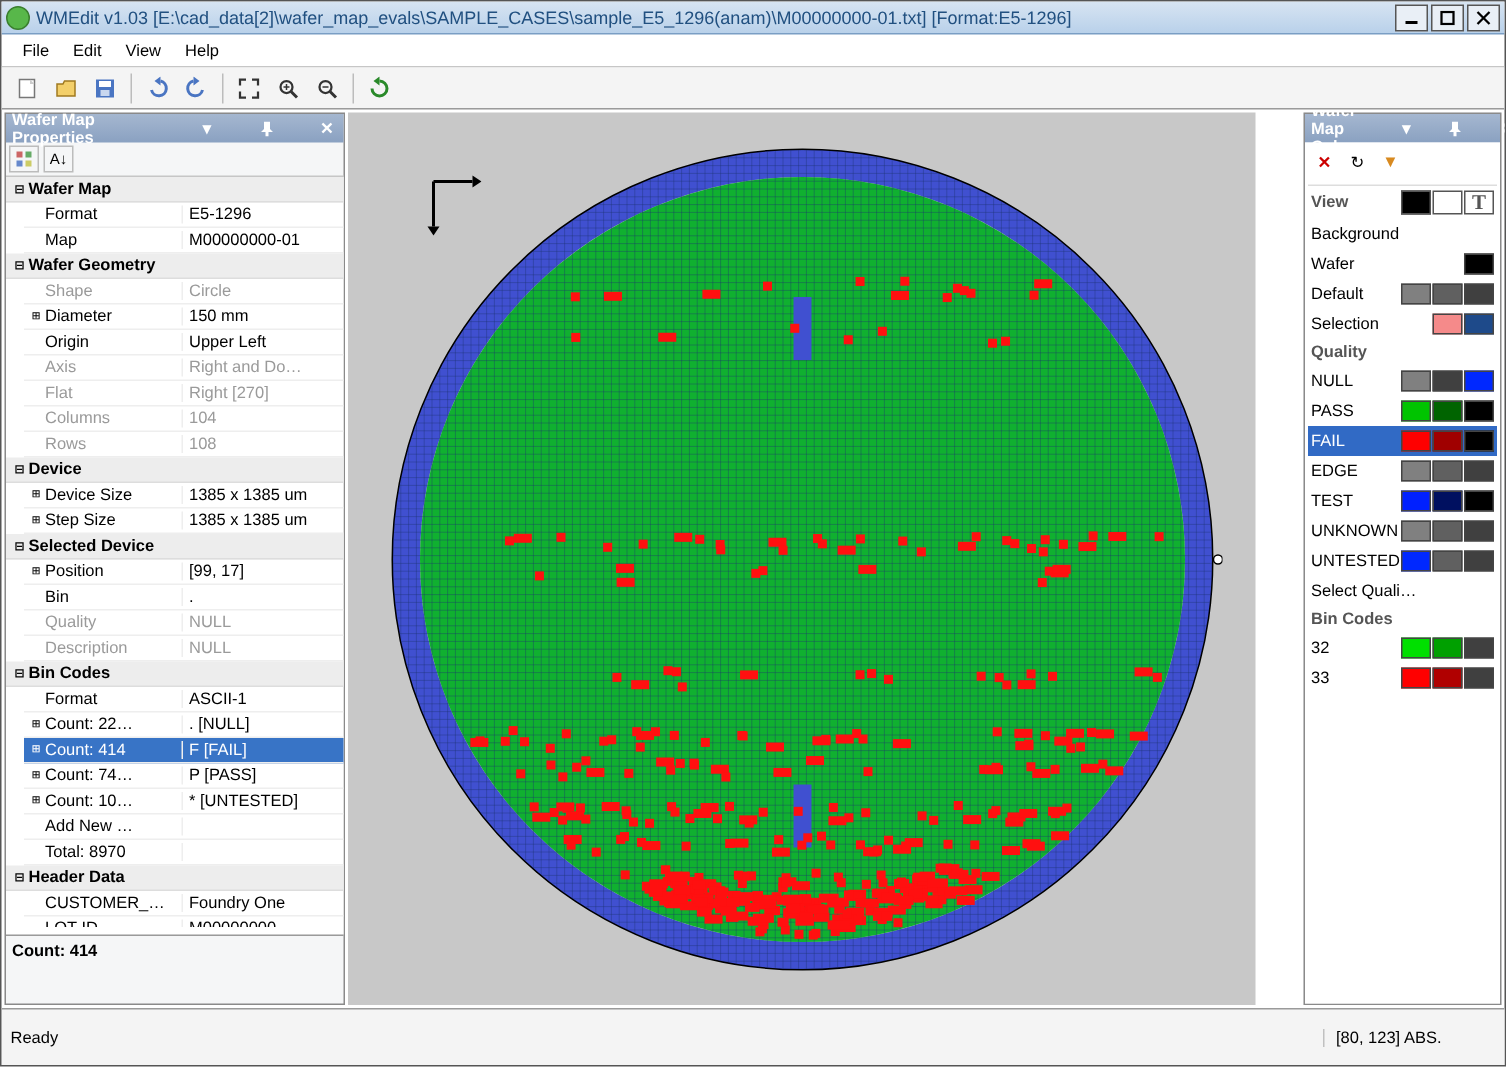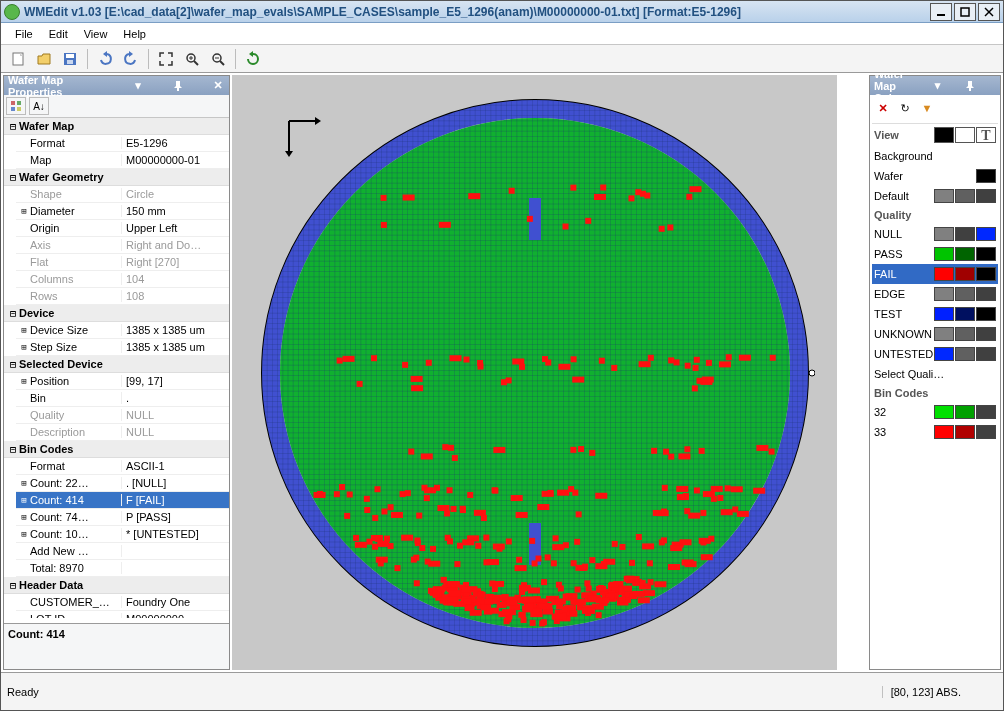--- a/index.html
+++ b/index.html
@@ -1,21 +1,21 @@
 <!DOCTYPE html>
 <html><head>
 <meta charset="utf-8">
 <style>
 * { box-sizing: border-box; margin: 0; padding: 0; font-family: Tahoma, Arial, sans-serif; font-size: 11px; }
 body { background: #fff; width: 1004px; height: 711px; overflow: hidden; border: 1px solid #555; display: flex; flex-direction: column; }
 
 
 .titlebar { background: linear-gradient(#d7e4f2, #b9d1ea); height: 22px; display: flex; align-items: center; padding: 0 3px; border-bottom: 1px solid #7a9ec4; }
 .titlebar .icon { width: 16px; height: 16px; border-radius: 50%; background: #58b74a; border: 1px solid #3a7f2e; margin-right: 4px; }
-.titlebar .title { flex: 1; font-weight: bold; color: #215080; font-size: 12px; white-space: nowrap; overflow: hidden; }
+.titlebar .title { flex: 1; font-weight: normal; color: #215080; font-size: 12px; white-space: nowrap; overflow: hidden; }
 .titlebar .win-btn { width: 22px; height: 18px; border: 1px solid #555; background: #e9eff6; margin-left: 2px; display: flex; align-items: center; justify-content: center; cursor: pointer; }
 .titlebar .win-btn svg { width: 10px; height: 10px; }
 
 
 .menubar { height: 22px; display: flex; align-items: center; padding: 0 6px; border-bottom: 1px solid #c6c6c6; }
 .menubar .menu-item { padding: 3px 8px; cursor: pointer; }
 
 
 .toolbar { height: 28px; display: flex; align-items: center; padding: 0 6px; gap: 4px; border-bottom: 1px solid #9a9a9a; background: #f4f4f4; }
 .tb-btn { width: 22px; height: 22px; display: flex; align-items: center; justify-content: center; cursor: pointer; border-radius: 2px; }
@@ -1021,20 +1021,27 @@
             </span>
           </div>
           <div class="color-row">
             <span class="lbl">Default</span>
             <span class="sws">
               <span class="c" style="background:#808080"></span>
               <span class="c" style="background:#606060"></span>
               <span class="c" style="background:#404040"></span>
             </span>
           </div>
+          <div class="color-row">
+            <span class="lbl">Selection</span>
+            <span class="sws">
+              <span class="c" style="background:#f58a8a"></span>
+              <span class="c" style="background:#1e4a8a"></span>
+            </span>
+          </div>
           <div class="color-section-head">Quality</div>
           <div class="color-row">
             <span class="lbl">NULL</span>
             <span class="sws">
               <span class="c" style="background:#808080"></span>
               <span class="c" style="background:#404040"></span>
               <span class="c" style="background:#0028ff"></span>
             </span>
           </div>
           <div class="color-row">

